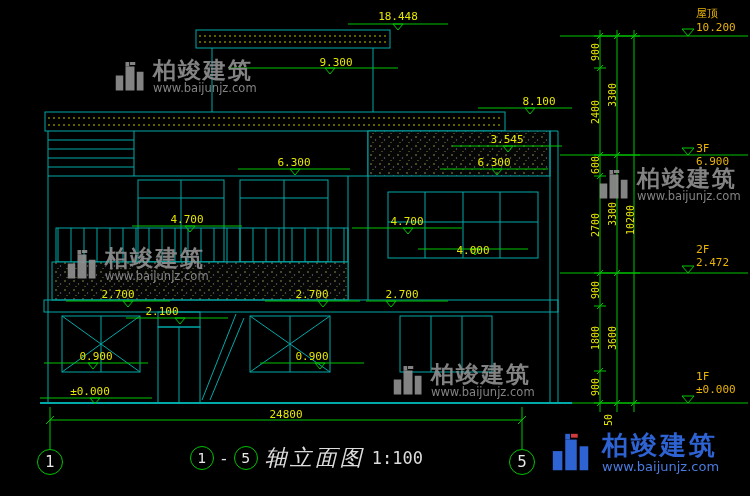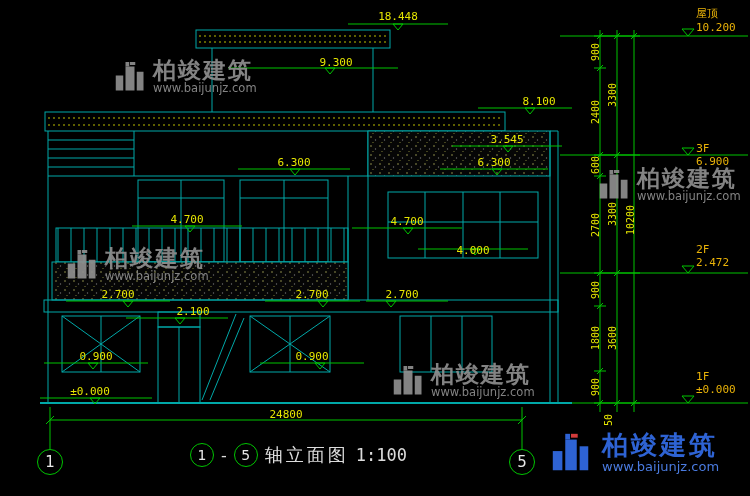--- a/index.html
+++ b/index.html
@@ -20,21 +20,21 @@
   .lvl-val{font:11px "DejaVu Sans Mono","Liberation Mono",monospace;}
 
   .axis-bubble{position:absolute;width:26px;height:26px;border:1.5px solid #00C400;border-radius:50%;
        color:#E8E8E8;font:15px "DejaVu Sans","Liberation Sans",sans-serif;
        display:flex;align-items:center;justify-content:center;box-sizing:border-box;}
 
   .title-bar{position:absolute;left:190px;top:443px;display:flex;align-items:center;gap:7px;color:#DCDCDC;}
   .tcircle{width:24px;height:24px;border:1.5px solid #00C400;border-radius:50%;box-sizing:border-box;
        display:flex;align-items:center;justify-content:center;font-size:14px;color:#E8E8E8;}
   .tdash{font-size:16px;}
-  .tname{font-size:18px;letter-spacing:3px;}
+  .tname{font-size:22px;letter-spacing:3px;font-style:italic;}
   .tscale{font-size:17px;font-family:"DejaVu Sans Mono","Liberation Mono",monospace;text-align:center;}
 
   .wm{position:absolute;display:flex;align-items:center;gap:5px;color:#8F8F8F;opacity:.92;}
   .wm-icon{width:36px;height:36px;flex:0 0 auto;}
   .wm-brand{font-size:23px;font-weight:bold;letter-spacing:2px;line-height:24px;white-space:nowrap;}
   .wm-url{font-size:11.5px;line-height:13px;white-space:nowrap;}
 
   .logo{position:absolute;left:548px;top:430px;display:flex;align-items:center;gap:8px;}
   .logo-icon{width:46px;height:46px;}
   .logo-brand{font-size:26px;font-weight:bold;letter-spacing:3px;color:#2E63D4;line-height:28px;white-space:nowrap;}
@@ -293,21 +293,21 @@
       <span class="dim" style="left: 539px; top: 95px;">8.100</span>
       <span class="dim" style="left: 507px; top: 133px;">3.545</span>
       <span class="dim" style="left: 294px; top: 156px;">6.300</span>
       <span class="dim" style="left: 494px; top: 156px;">6.300</span>
       <span class="dim" style="left: 187px; top: 213px;">4.700</span>
       <span class="dim" style="left: 407px; top: 215px;">4.700</span>
       <span class="dim" style="left: 473px; top: 244px;">4.000</span>
       <span class="dim" style="left: 118px; top: 288px;">2.700</span>
       <span class="dim" style="left: 312px; top: 288px;">2.700</span>
       <span class="dim" style="left: 402px; top: 288px;">2.700</span>
-      <span class="dim" style="left: 193px; top: 305px;">2.100</span>
+      <span class="dim" style="left: 162px; top: 305px;">2.100</span>
       <span class="dim" style="left: 96px; top: 350px;">0.900</span>
       <span class="dim" style="left: 312px; top: 350px;">0.900</span>
       <span class="dim" style="left: 90px; top: 385px;">±0.000</span>
       <span class="dim" style="left: 286px; top: 408px;">24800</span>
       <span class="chain" style="left: 595px; top: 52px;">900</span>
       <span class="chain" style="left: 595px; top: 112px;">2400</span>
       <span class="chain" style="left: 595px; top: 165px;">600</span>
       <span class="chain" style="left: 595px; top: 225px;">2700</span>
       <span class="chain" style="left: 595px; top: 290px;">900</span>
       <span class="chain" style="left: 595px; top: 338px;">1800</span>

